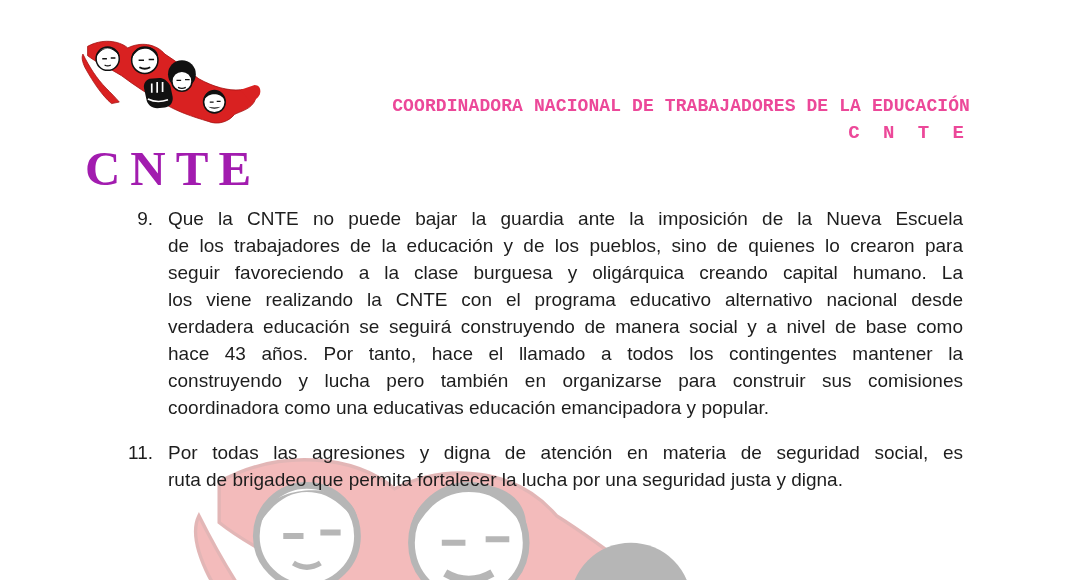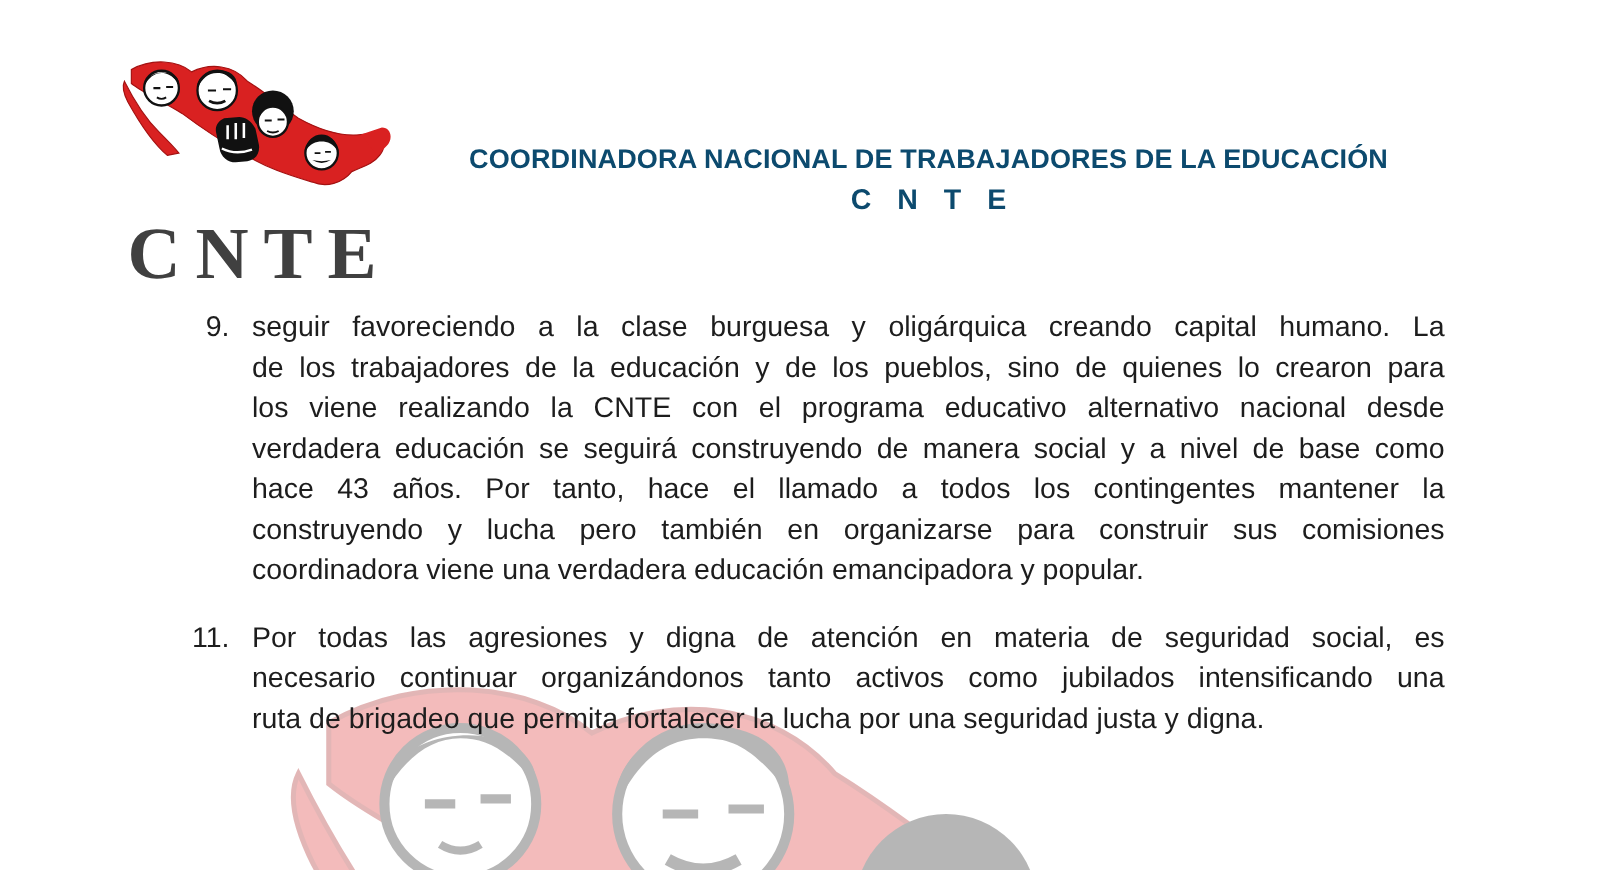--- a/index.html
+++ b/index.html
@@ -28,28 +28,28 @@
     position:absolute;left:66px;top:34px;width:204px;
     text-align:center;z-index:3;
   }
   .logo-art{width:192px;height:116px;display:block;margin:0 auto;}
   .logo-text{
     font-family:"Liberation Serif", serif;
     font-weight:bold;
     font-size:49px;
     letter-spacing:10px;
     padding-left:10px; 
-    color:#404040;
+    color:#a21caf;
     line-height:1;
     margin-top:-6px;
     white-space:nowrap;
   }
   .header-titles{
     position:absolute;left:268px;top:96px;width:702px;
-    text-align:center;color:#0c4a6e;z-index:3;
+    text-align:right;color:#ec4899;z-index:3;font-family:Liberation Mono, monospace;
   }
   .org-name{
     font-weight:bold;
     font-size:18px;
     letter-spacing:0.1px;
     white-space:nowrap;
   }
   .org-acronym{
     font-weight:bold;
     font-size:19px;
@@ -154,32 +154,32 @@
 
   <div class="header-titles">
     <div class="org-name">COORDINADORA NACIONAL DE TRABAJADORES DE LA EDUCACIÓN</div>
     <div class="org-acronym">C N T E</div>
   </div>
 
   <main class="doc-body" id="numbered-list">
       <div class="list-item">
         <div class="item-number">9.</div>
         <div class="item-lines">
+          <div class="line">Que la CNTE no puede bajar la guardia ante la imposición de la Nueva Escuela</div>
+          <div class="line">de los trabajadores de la educación y de los pueblos, sino de quienes lo crearon para</div>
           <div class="line">seguir favoreciendo a la clase burguesa y oligárquica creando capital humano. La</div>
-          <div class="line">de los trabajadores de la educación y de los pueblos, sino de quienes lo crearon para</div>
           <div class="line">los viene realizando la CNTE con el programa educativo alternativo nacional  desde</div>
           <div class="line">verdadera educación se seguirá construyendo de manera social y a nivel de base como</div>
           <div class="line">hace 43 años. Por tanto, hace el llamado a todos los contingentes mantener la</div>
           <div class="line">construyendo y lucha pero también en organizarse para construir sus comisiones</div>
-          <div class="line last">coordinadora viene una verdadera educación emancipadora y popular.</div>
+          <div class="line last">coordinadora como una educativas educación emancipadora y popular.</div>
         </div>
       </div>
       <div class="list-item">
         <div class="item-number">11.</div>
         <div class="item-lines">
           <div class="line">Por todas las agresiones y digna de atención en materia de seguridad social, es</div>
-          <div class="line">necesario continuar organizándonos tanto activos como jubilados intensificando una</div>
           <div class="line last">ruta de brigadeo que permita fortalecer la lucha por una seguridad justa y digna.</div>
         </div>
       </div>
     </main>
 
 </div>
 
 </body></html>

